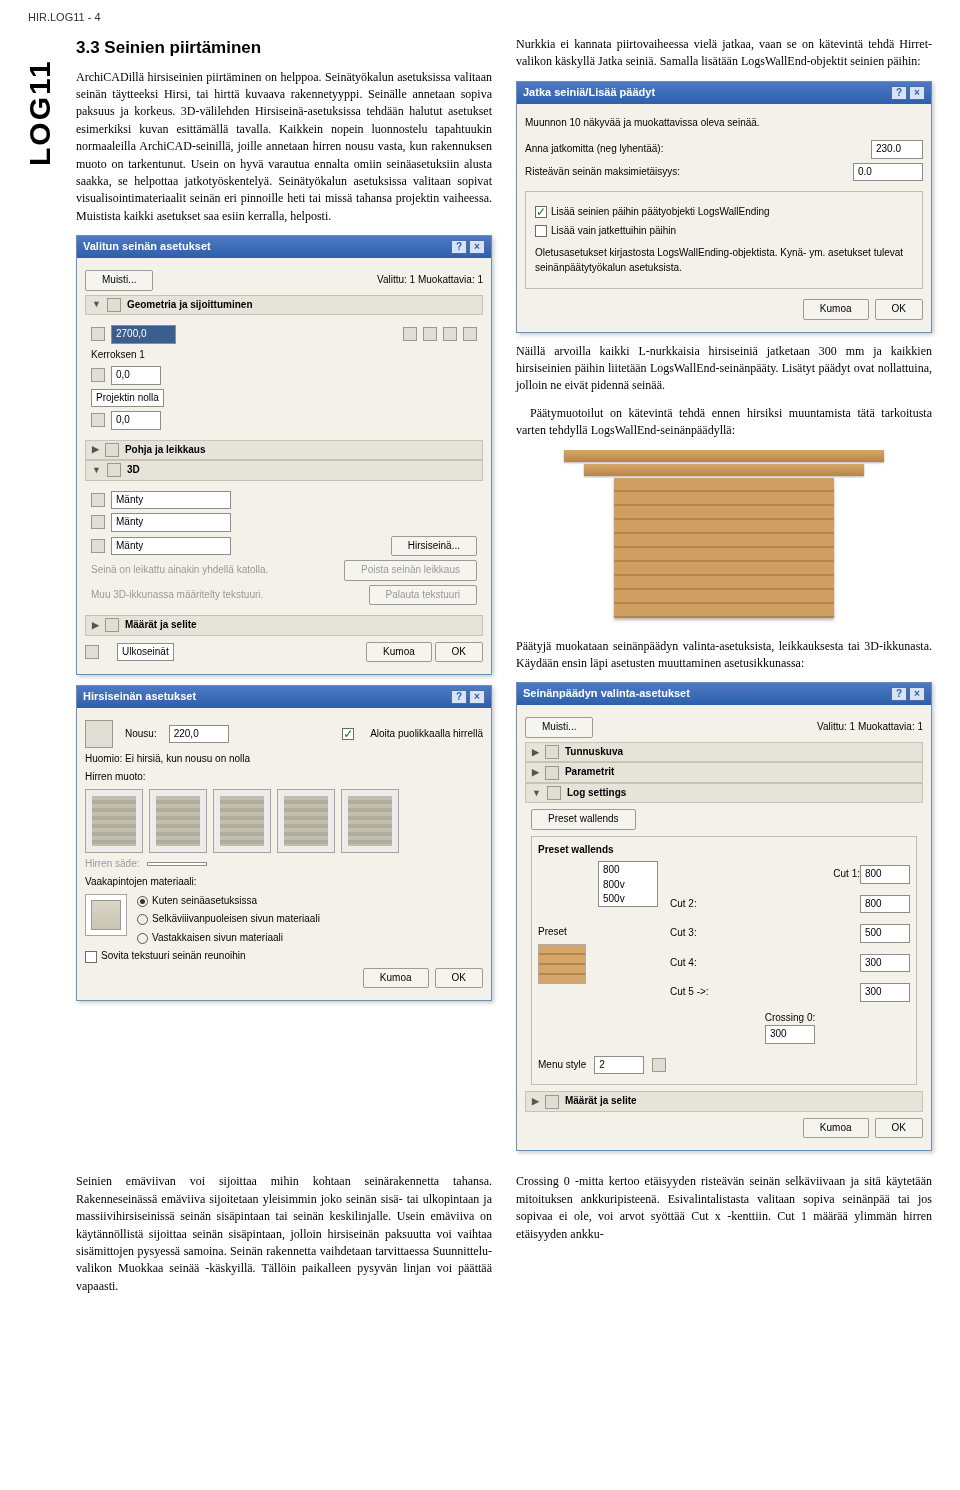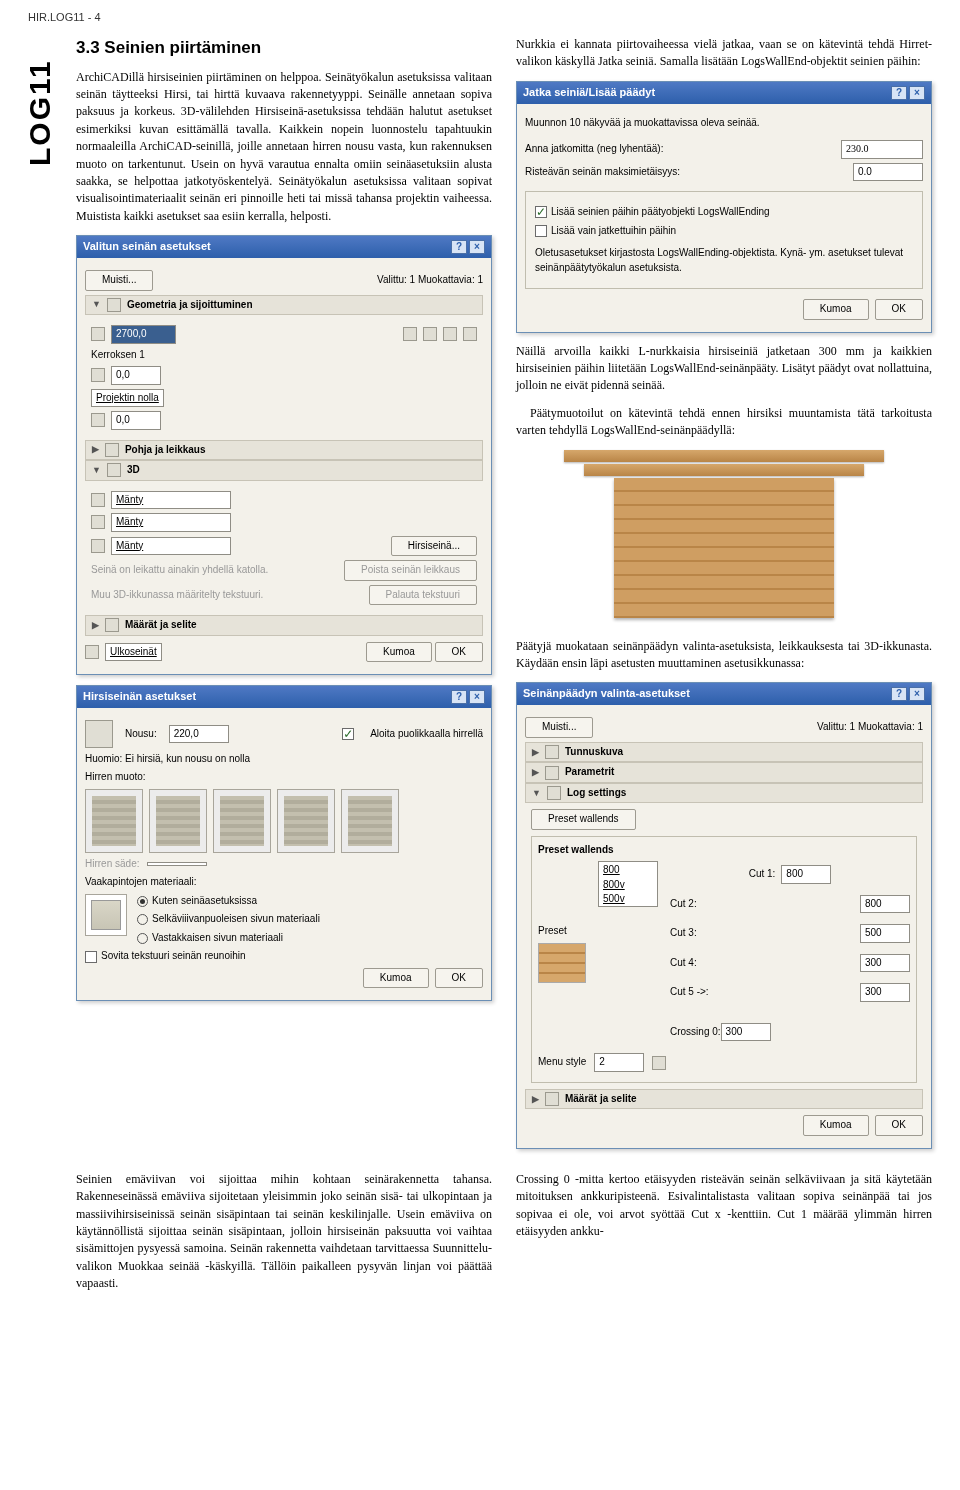--- a/index.html
+++ b/index.html
@@ -147,21 +147,21 @@
     width:220px; height:140px;
     background:repeating-linear-gradient(#cf9e62 0 12px, #b98547 12px 14px);
     box-shadow:0 2px 3px rgba(0,0,0,.3);
   }
   .preset-swatch {
     width:48px; height:40px;
     background:repeating-linear-gradient(#d6a76b 0 8px, #b98547 8px 10px);
     border:1px solid #aaa;
   }
   .bottom-text { margin-top:12px; }
-  .droplist { background:#fff; border:1px solid #8f8d85; padding:1px 4px; font-size:10px;text-decoration:underline; }
+  .droplist { background:#fff; border:1px solid #8f8d85; padding:1px 4px; font-size:10px; }
 </style>
 </head>
 <body>
 
 <div class="header-code">HIR.LOG11 - 4</div>
 
 <div class="main-wrap">
   <div class="side-label">LOG11</div>
 
   <div class="two-col">
@@ -247,21 +247,21 @@
               <span>Muu 3D-ikkunassa määritelty tekstuuri.</span>
               <span class="dlgbtn disabled">Palauta tekstuuri</span>
             </div>
           </div>
           <div class="panel-head">
             <span class="arrow">▶</span>
             <span class="small-icon"></span>
             <span>Määrät ja selite</span>
           </div>
           <div class="row" style="justify-content:space-between;margin-top:6px;">
-            <span style="display:flex;gap:6px;align-items:center;">
+            <span style="display:flex;gap:18px;align-items:center;">
               <span class="small-icon"></span>
               <span class="droplist">Ulkoseinät</span>
             </span>
             <span>
               <span class="dlgbtn">Kumoa</span>
               <span class="dlgbtn">OK</span>
             </span>
           </div>
         </div>
       </div>
@@ -334,21 +334,21 @@
             <span class="tbicon">?</span>
             <span class="tbicon">×</span>
           </span>
         </div>
         <div class="body">
           <div class="row">
               <span>Muunnon 10 näkyvää ja muokattavissa oleva seinää.</span>
             </div>
           <div class="row" style="justify-content:space-between;margin-top:10px;">
             <span>Anna jatkomitta (neg lyhentää):</span>
-            <span class="input" style="width:82px;font-family:Liberation Serif, serif;">230.0</span>
+            <span class="input" style="width:52px;">230.0</span>
           </div>
           <div class="row" style="justify-content:space-between;">
             <span>Risteävän seinän maksimietäisyys:</span>
             <span class="input" style="width:70px;">0.0</span>
           </div>
           <div style="border:1px solid #c0bdae;padding:9px;margin:10px 0;">
             <div class="row">
                 <span class="checkbox checked"></span>
                 <span>Lisää seinien päihin päätyobjekti LogsWallEnding</span>
               </div>
@@ -412,41 +412,41 @@
               <div style="font-weight:bold;margin-bottom:4px;">Preset wallends</div>
               <div style="display:flex;gap:12px;">
                 <div style="display:flex;flex-direction:column;gap:4px;justify-content:center;">
                   <span>Preset</span>
                   <span class="preset-swatch"></span>
                 </div>
                 <div class="droplist" style="width:60px;height:46px;white-space:pre-line;">800
 800v
 500v</div>
                 <div style="display:flex;flex-direction:column;gap:3px;flex:1;">
-                  <div class="row" style="justify-content:center;gap:6px;">
+                  <div class="row" style="justify-content:flex-end;">
                       <span>Cut 1:</span>
                       <span class="input">800</span>
                     </div>
                   <div class="row" style="justify-content:space-between;">
                       <span>Cut 2:</span>
                       <span class="input">800</span>
                     </div>
                   <div class="row" style="justify-content:space-between;">
                       <span>Cut 3:</span>
                       <span class="input">500</span>
                     </div>
                   <div class="row" style="justify-content:space-between;">
                       <span>Cut 4:</span>
                       <span class="input">300</span>
                     </div>
                   <div class="row" style="justify-content:space-between;">
                       <span>Cut 5 -&gt;:</span>
                       <span class="input">300</span>
                     </div>
-                  <div class="row" style="margin-top:14px;">
+                  <div class="row" style="margin-top:2px;flex-direction:column;">
                       <span>Crossing 0:</span>
                       <span class="input">300</span>
                     </div>
                 </div>
               </div>
               <div class="row" style="gap:8px;margin-top:8px;">
                 <span>Menu style</span>
                 <span class="input" style="width:30px;">2</span>
                 <span class="small-icon"></span>
               </div>

